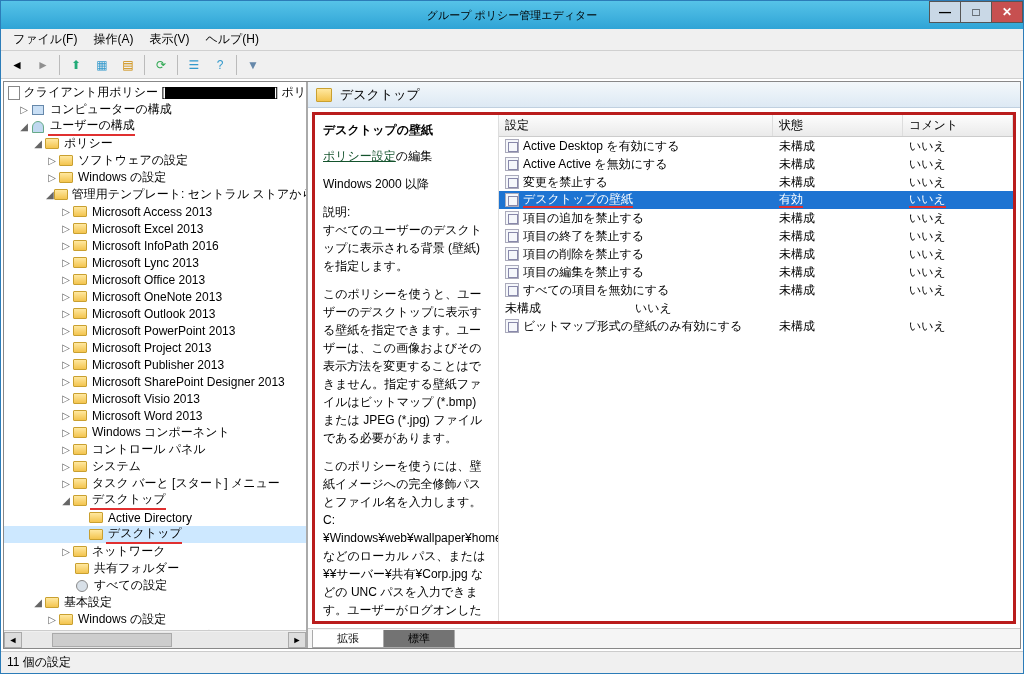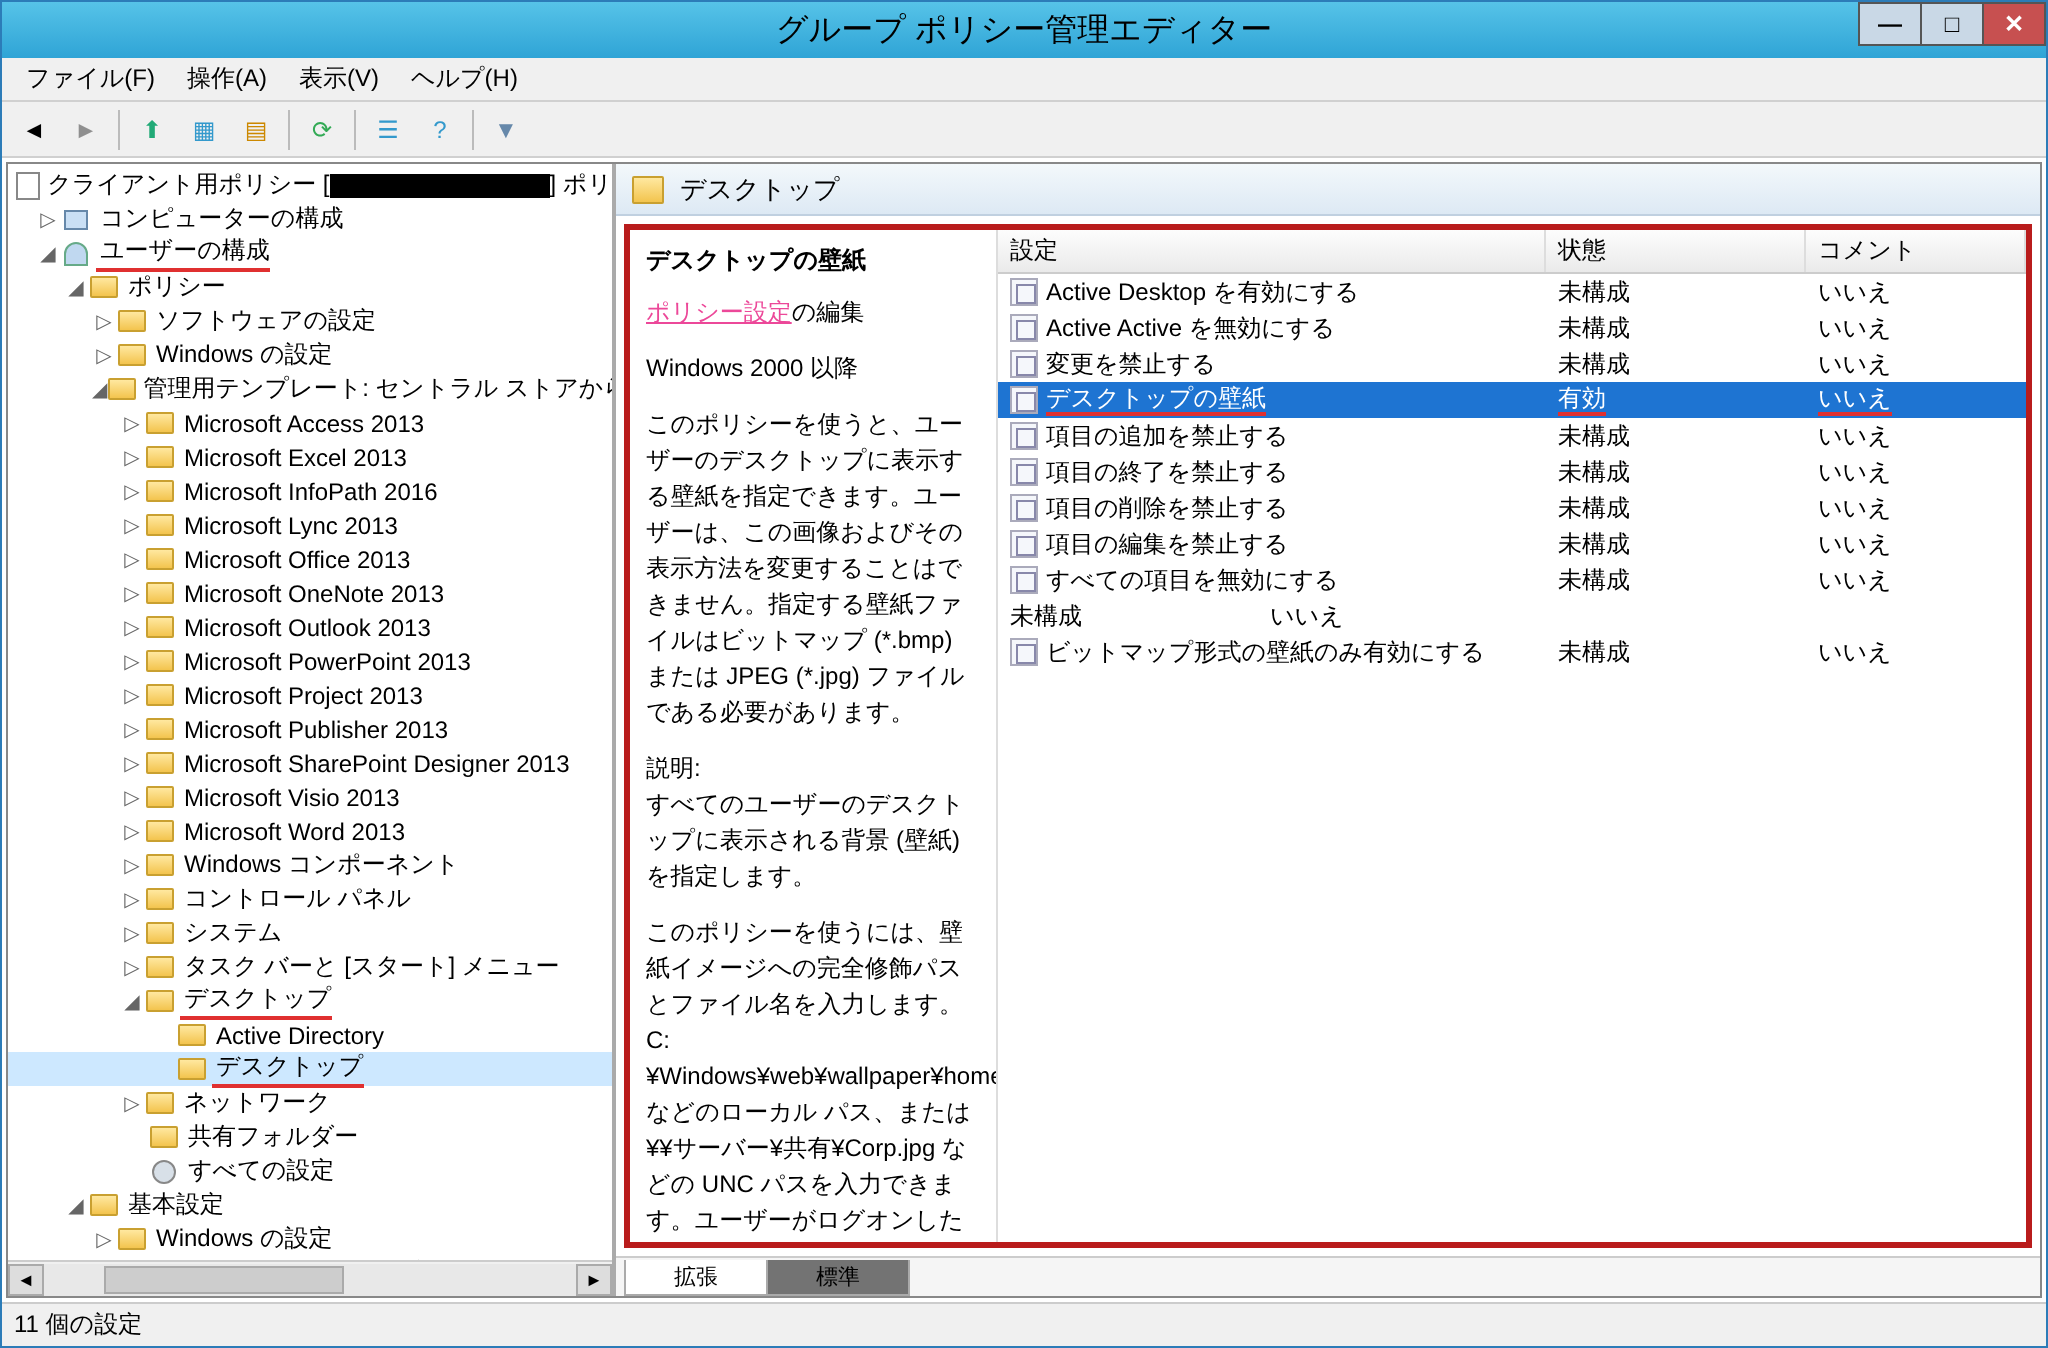--- a/index.html
+++ b/index.html
@@ -1,19 +1,19 @@
 <!DOCTYPE html>
 <html><head>
 <meta charset="utf-8">
 <style>
 * { margin: 0; padding: 0; box-sizing: border-box; font-family: "Meiryo", "MS PGothic", sans-serif; font-size: 12px; }
 body { background: #fff; overflow: hidden; }
 .window { width: 1024px; height: 674px; border: 1px solid #2c7cb8; display: flex; flex-direction: column; }
 .titlebar { height: 28px; background: linear-gradient(#56c3e8, #2fa4d6); display: flex; align-items: center; justify-content: center; position: relative; }
-.titlebar-text { color: #000; font-size: 16px; }
+.titlebar-text { color: #000; font-size: 11px; }
 .titlebar-btns { position: absolute; right: 0; top: 0; display: flex; }
 .tb-btn { width: 32px; height: 22px; border: 1px solid #555; background: #c9d8e6; display: flex; align-items: center; justify-content: center; margin-left: -1px; font-weight: bold; font-family: Arial, sans-serif; }
 .tb-close { background: #c75050; color: #fff; }
 .menubar { height: 22px; background: #f0f0f0; border-bottom: 1px solid #d0d0d0; display: flex; align-items: center; padding: 0 4px; }
 .menu-item { padding: 2px 8px; }
 .toolbar { height: 28px; background: #f0f0f0; border-bottom: 1px solid #d0d0d0; display: flex; align-items: center; padding: 0 4px; gap: 2px; }
 .tool-btn { width: 24px; height: 22px; border: 1px solid transparent; display: flex; align-items: center; justify-content: center; }
 .tool-sep { width: 1px; height: 20px; background: #bbb; margin: 0 2px; }
 .content { flex: 1; display: flex; border: 1px solid #888; margin: 2px; overflow: hidden; }
 .tree-pane { width: 304px; border-right: 2px solid #aaa; display: flex; flex-direction: column; overflow: hidden; background: #fff; }
@@ -32,21 +32,21 @@
 .tree-hscroll { height: 18px; border-top: 1px solid #ccc; background: #f0f0f0; display: flex; align-items: center; }
 .scrollbar-track { flex: 1; height: 16px; background: #e8e8e8; position: relative; }
 .scrollbar-thumb { position: absolute; left: 30px; width: 120px; height: 14px; top: 1px; background: #cdcdcd; border: 1px solid #aaa; }
 .scroll-arr { width: 18px; height: 16px; background: #ddd; border: 1px solid #aaa; display: flex; align-items: center; justify-content: center; font-size: 9px; }
 
 .right-pane { flex: 1; display: flex; flex-direction: column; overflow: hidden; }
 .right-header { height: 26px; background: linear-gradient(#f3f8fb, #dde9f4); border-bottom: 1px solid #c0d0e0; display: flex; align-items: center; padding: 0 8px; gap: 6px; }
 .right-body { flex: 1; display: flex; overflow: hidden; border: 3px solid #b91c1c; margin: 4px; }
 .detail-pane { width: 184px; border-right: 1px solid #ddd; padding: 6px 8px; overflow: auto; font-size: 12px; line-height: 1.5; }
 .detail-title { font-weight: bold; margin-bottom: 8px; }
-.detail-link { color: #ec4899; text-decoration: underline; }
+.detail-link { color: #14532d; text-decoration: underline; }
 .detail-section { margin-top: 10px; }
 .list-pane { flex: 1; display: flex; flex-direction: column; overflow: hidden; }
 .list-header { display: flex; height: 22px; background: linear-gradient(#fdfdfd, #eaeaea); border-bottom: 1px solid #ccc; }
 .list-col { border-right: 1px solid #ddd; padding: 3px 6px; display: flex; align-items: center; }
 .col-setting { flex: 1; }
 .col-state { width: 130px; }
 .col-comment { width: 110px; }
 .list-body { flex: 1; overflow: auto; }
 .list-row { display: flex; height: 18px; align-items: center; }
 .list-row.selected { background: #1e74d2; color: #fff; }
@@ -355,25 +355,25 @@
           </span>
         <span style="font-size:13px">デスクトップ</span>
       </div>
       <div class="right-body">
         <div class="detail-pane">
           <div class="detail-title">デスクトップの壁紙</div>
           <div><a href="#" class="detail-link"><span>ポリシー設定</span></a><span>の編集</span></div>
           <div class="detail-section">
             <div>Windows 2000 以降</div>
           </div>
-          <div class="detail-section">このポリシーを使うと、ユーザーのデスクトップに表示する壁紙を指定できます。ユーザーは、この画像およびその表示方法を変更することはできません。指定する壁紙ファイルはビットマップ (*.bmp) または JPEG (*.jpg) ファイルである必要があります。</div>
           <div class="detail-section">
             <div>説明:</div>
             <div>すべてのユーザーのデスクトップに表示される背景 (壁紙) を指定します。</div>
           </div>
+          <div class="detail-section">このポリシーを使うと、ユーザーのデスクトップに表示する壁紙を指定できます。ユーザーは、この画像およびその表示方法を変更することはできません。指定する壁紙ファイルはビットマップ (*.bmp) または JPEG (*.jpg) ファイルである必要があります。</div>
           <div class="detail-section">このポリシーを使うには、壁紙イメージへの完全修飾パスとファイル名を入力します。C:¥Windows¥web¥wallpaper¥home.jpg などのローカル パス、または¥¥サーバー¥共有¥Corp.jpg などの UNC パスを入力できます。ユーザーがログオンしたときに指定されたファイルが利用できなかった場合は、壁紙は表示されません。ユーザーは代わりの壁紙を指定することはできません。このポリシーを使うと、壁紙のイメージを中央に配置するか、並べて表示するか、または拡大するかを指定することができます。ユーザーはこの仕様を変更できません。</div>
 
         </div>
         <div class="list-pane">
           <div class="list-header">
             <div class="list-col col-setting">設定</div>
             <div class="list-col col-state">状態</div>
             <div class="list-col col-comment">コメント</div>
           </div>
           <div class="list-body" id="list-body">

